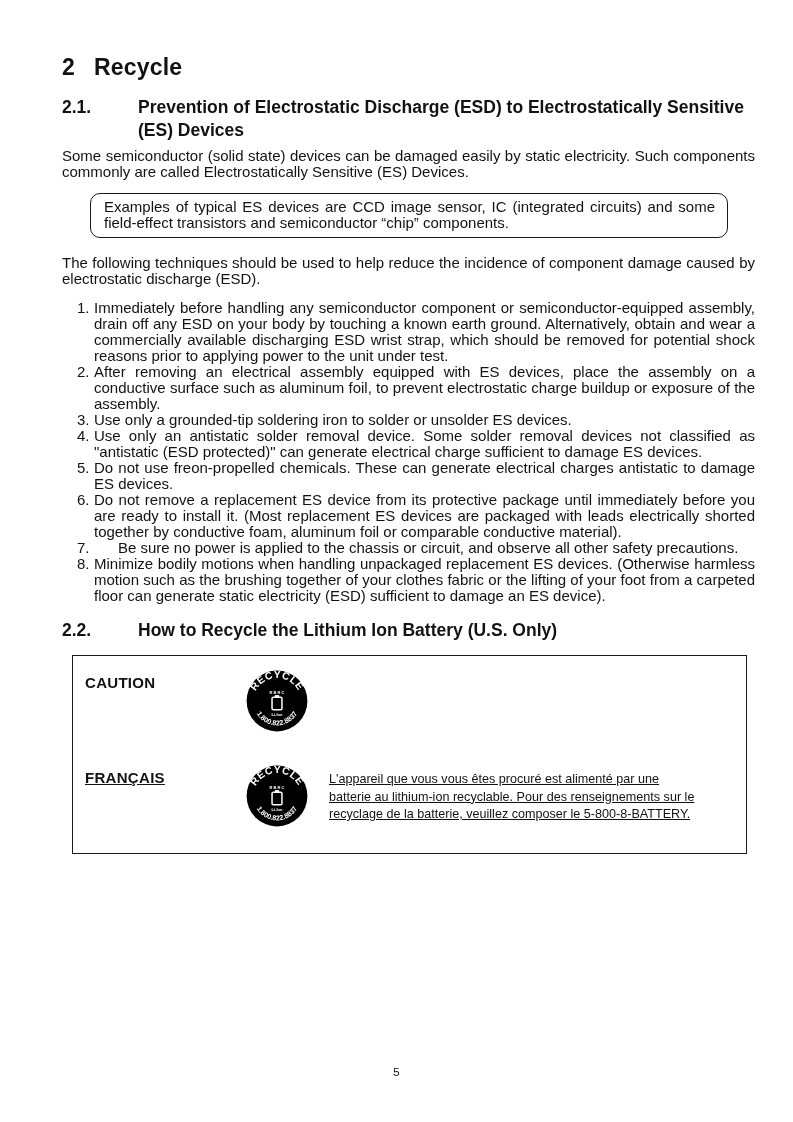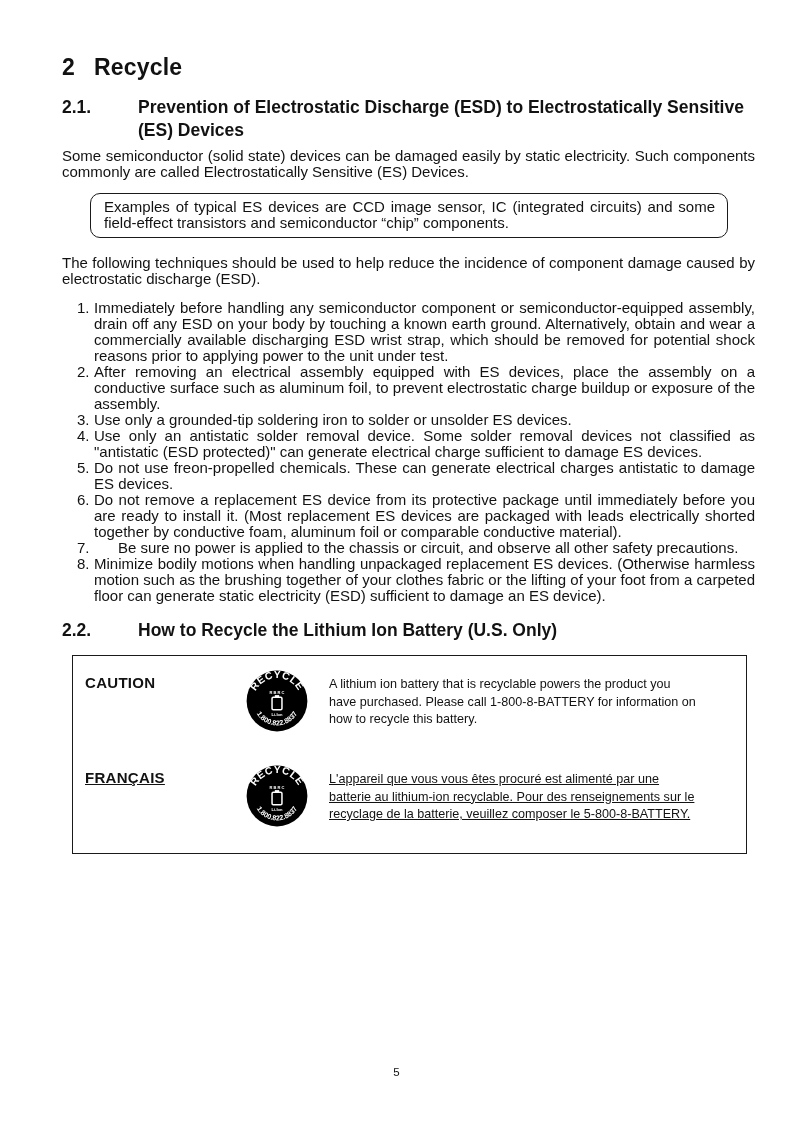--- a/index.html
+++ b/index.html
@@ -168,21 +168,20 @@
             <textPath href="#rb-top-1" startOffset="50%" text-anchor="middle">RECYCLE</textPath>
           </text>
           <text fill="#fff" font-size="11.5" font-weight="bold" font-family="Liberation Sans, sans-serif">
             <textPath href="#rb-bot-1" startOffset="50%" text-anchor="middle">1.800.822.8837</textPath>
           </text>
           <text x="50" y="39" fill="#fff" font-size="6.5" font-weight="bold" text-anchor="middle" font-family="Liberation Sans, sans-serif">R B R C</text>
           <rect x="42" y="44" width="16" height="20" rx="2" fill="none" stroke="#fff" stroke-width="2.4"></rect>
           <rect x="46.5" y="40.5" width="7" height="4.5" fill="#fff"></rect>
           <text x="50" y="73.5" fill="#fff" font-size="6.5" font-weight="bold" text-anchor="middle" font-family="Liberation Sans, sans-serif">Li-Ion</text>
         </svg>
-        <p class="battery-text">A lithium ion battery that is recyclable powers the product you have purchased. Please call 1-800-8-BATTERY for information on how to recycle this battery.</p>
       </div>
 
       <div class="battery-row">
         <div class="lang-label">FRANÇAIS</div>
         <svg class="rbrc-logo" viewBox="0 0 100 100">
           <circle cx="50" cy="50" r="49" fill="#000"></circle>
           <path id="rb-top-2" d="M 11,52 A 39,39 0 0 1 89,52" fill="none"></path>
           <path id="rb-bot-2" d="M 13,60 A 38,38 0 0 0 87,60" fill="none"></path>
           <text fill="#fff" font-size="16.5" font-weight="bold" font-family="Liberation Sans, sans-serif" letter-spacing="1">
             <textPath href="#rb-top-2" startOffset="50%" text-anchor="middle">RECYCLE</textPath>

